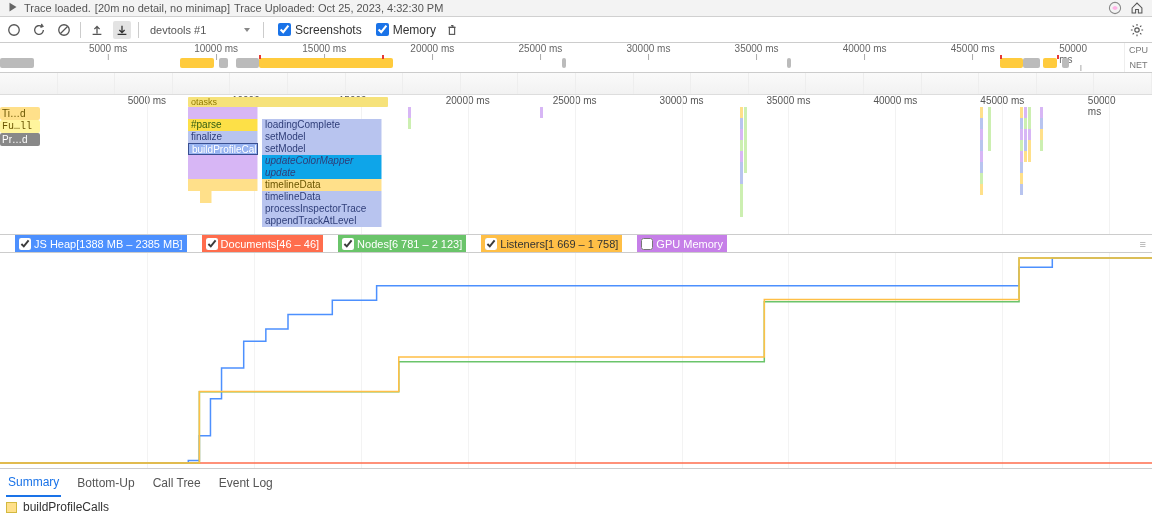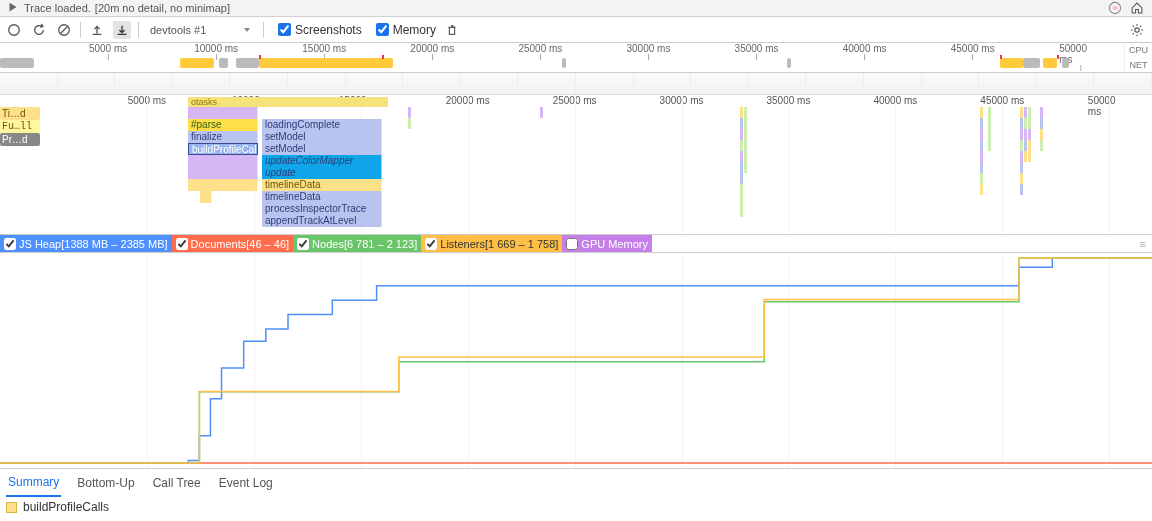--- a/index.html
+++ b/index.html
@@ -59,21 +59,21 @@
 .c-upd  { background:#0ea5e9; color:#2f3e79;font-style:italic; }
 .c-tl   { background:#ffe08a; color:#6a5500; }
 .c-proc { background:#b8c4ef; color:#2f3e79; }
 .c-app  { background:#b8c4ef; color:#2f3e79; }
 
 .micro-col { position:absolute; top:0; width:3px; }
 .micro-col div { height:11px; width:100%; }
 
 
 .counter-bar { display:flex; align-items:center; height:18px; border-bottom:1px solid #ccc; font-size:11px; position:relative; }
-.cb-item { display:flex; align-items:center; gap:3px; padding:0 4px; height:100%; }
+.cb-item { display:flex; align-items:center; gap:3px; padding:0 4px; height:100%;margin-left:15px; }
 .cb-item input { width:12px; height:12px; accent-color:#fff; }
 .cb-1 { background:#4d90fe; color:#fff; }
 .cb-2 { background:#ff6d4d; color:#fff; }
 .cb-3 { background:#6ac46a; color:#fff; }
 .cb-4 { background:#ffbf46; color:#333; }
 .cb-5 { background:#c67fe8; color:#fff; }
 .cb-hamburger { position:absolute; right:6px; color:#aaa; cursor:pointer; }
 
 
 .counter-graph { position:relative; height: 215px; background:#fff; }
@@ -95,20 +95,21 @@
 </style>
 </head>
 <body>
 
 <div class="status-strip">
   <span><svg viewBox="0 0 16 16">
         <polygon points="4,3 12,8 4,13" fill="#666"></polygon>
       </svg></span>
   <span>Trace loaded.</span>
   <span>[20m no detail, no minimap]</span>
+  <span>Trace Uploaded: Oct 25, 2023, 4:32:30 PM</span>
   <span class="spacer"></span>
   <span class="ai-icon">
     <svg viewBox="0 0 20 20">
         <circle cx="10" cy="10" r="8" fill="none" stroke="#888" stroke-width="1.5"></circle>
         <path d="M6 10 Q10 4 14 10 Q10 16 6 10" fill="#ffb3e6"></path>
       </svg>
   </span>
   <span class="home-icon">
     <svg viewBox="0 0 20 20">
         <path d="M3 10 L10 3 L17 10 V17 H12 V12 H8 V17 H3 Z" fill="none" stroke="#555" stroke-width="1.5"></path>

